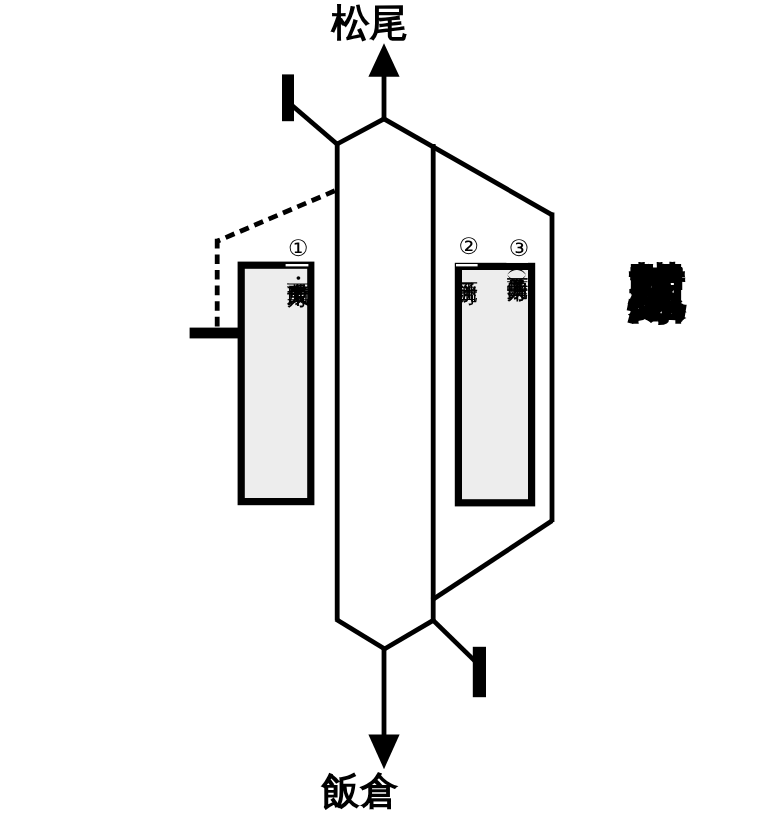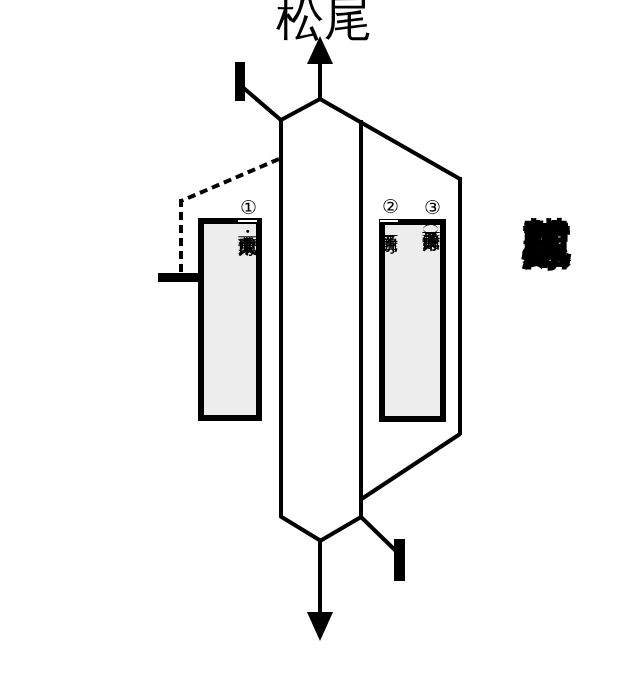--- a/index.html
+++ b/index.html
@@ -19,23 +19,23 @@
     position: absolute;
     left: 0;
     top: 0;
   }
   .txt {
     position: absolute;
     color: #000000;
     white-space: nowrap;
   }
   .station-name {
-    font-size: 48px;
+    font-size: 32px;
     line-height: 38px;
-    font-weight: normal;
+    font-weight: bold;
     letter-spacing: 0px;
   }
   .vtext {
     writing-mode: vertical-rl;
     text-orientation: mixed;
     line-height: 1;
   }
   .diagram-title {
     font-size: 48px;
     line-height: 50px;
@@ -91,20 +91,21 @@
     <line x1="361" y1="517" x2="320" y2="541" stroke="#000" stroke-width="4"></line>
 
     <line x1="361" y1="517" x2="398" y2="553" stroke="#000" stroke-width="4"></line>
     <rect x="394" y="539" width="11" height="42" fill="#000"></rect>
 
     <line x1="320" y1="540" x2="320" y2="614" stroke="#000" stroke-width="4"></line>
     <polygon points="320,641 307,612 333,612" fill="#000"></polygon>
   </svg>
 
   <div class="txt station-name" style="left:276px; top:0px;">松尾</div>
+  <div class="txt station-name" style="left:268px; top:640px;">飯倉</div>
 
   <div class="txt vtext diagram-title" style="left:522px; top:178px;">横芝駅配線図</div>
 
   <div class="txt circled-num" style="left:240px; top:198px;">①</div>
   <div class="txt vtext platform-label platform-label-1" style="left:238px; top:220px;">成東・千葉方面</div>
 
   <div class="txt circled-num" style="left:382px; top:197px;">②</div>
   <div class="txt vtext platform-label" style="left:380px; top:220px;">銚子方面</div>
 
   <div class="txt circled-num" style="left:424px; top:198px;">③</div>

